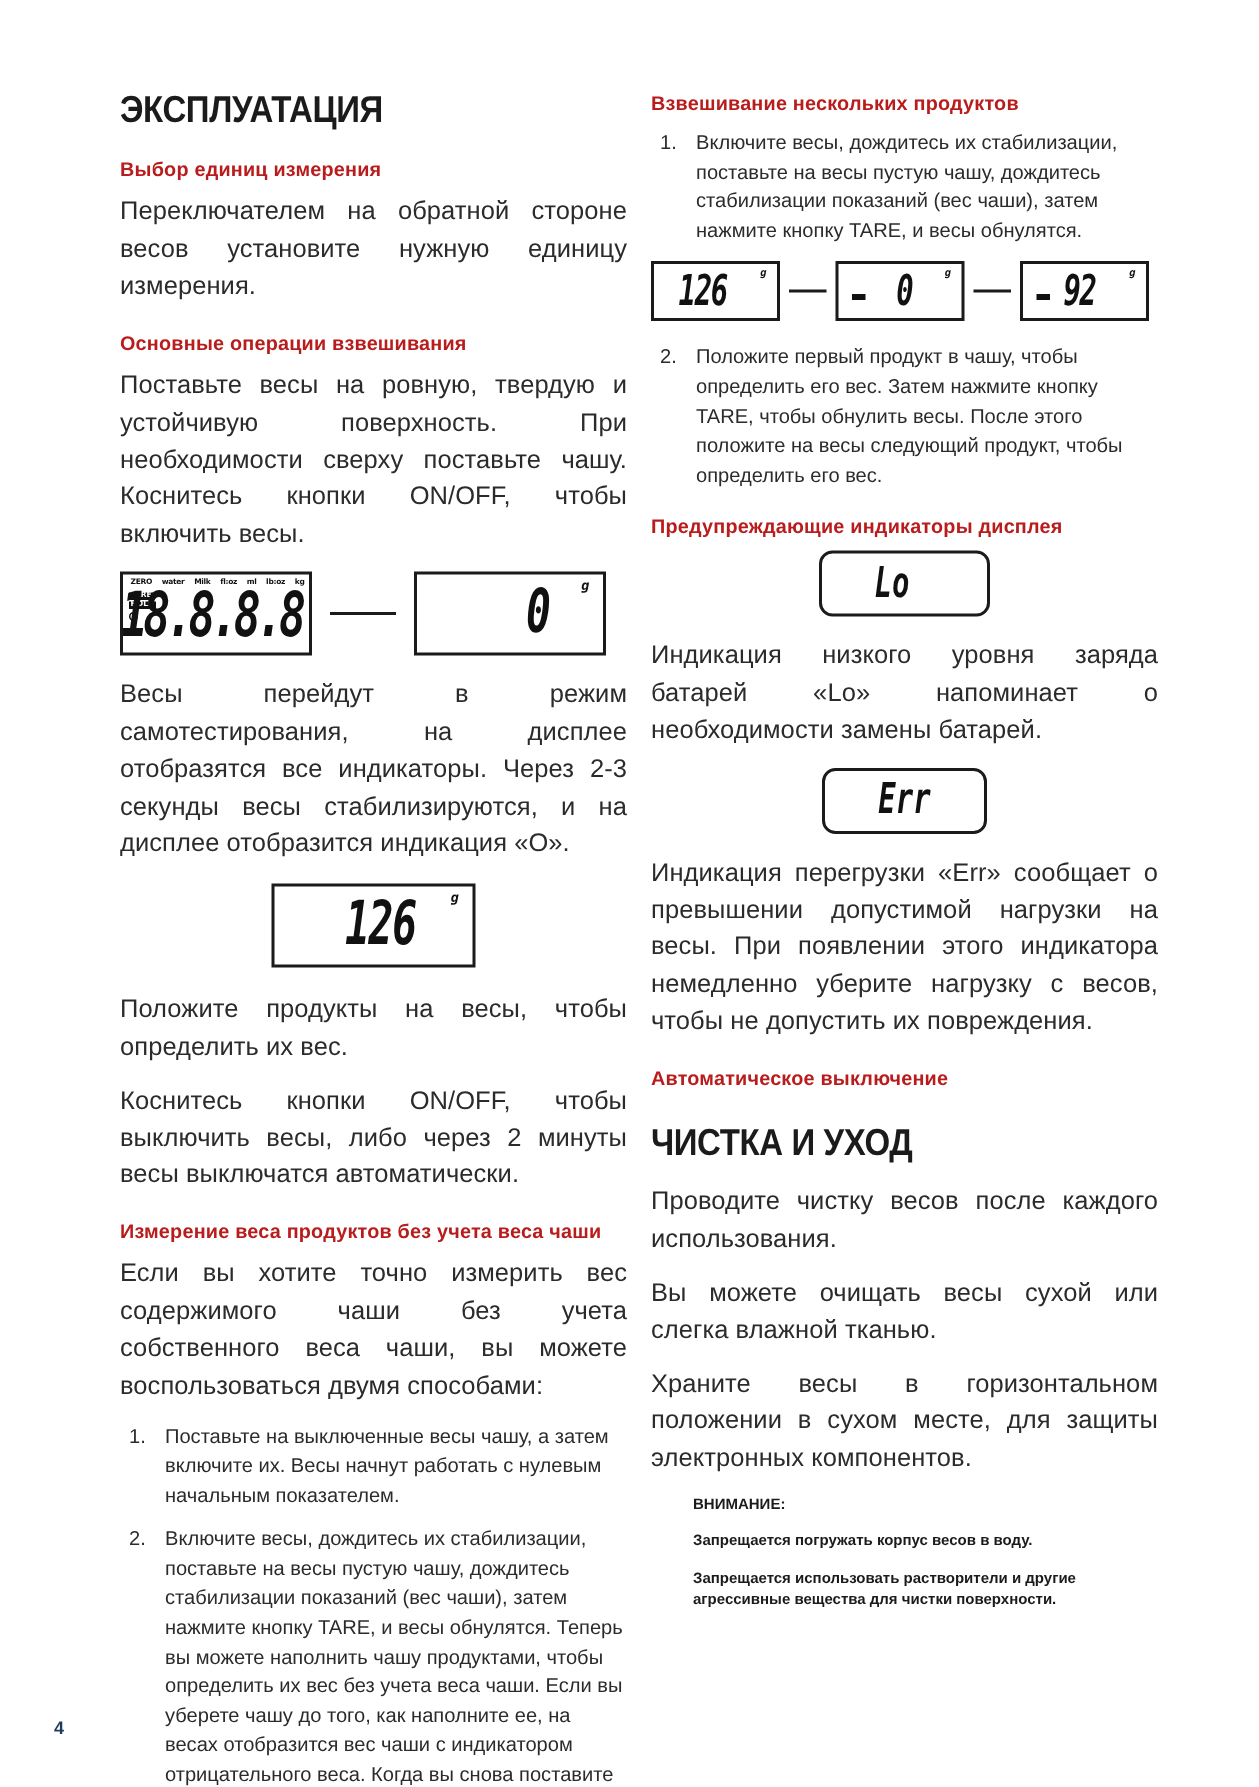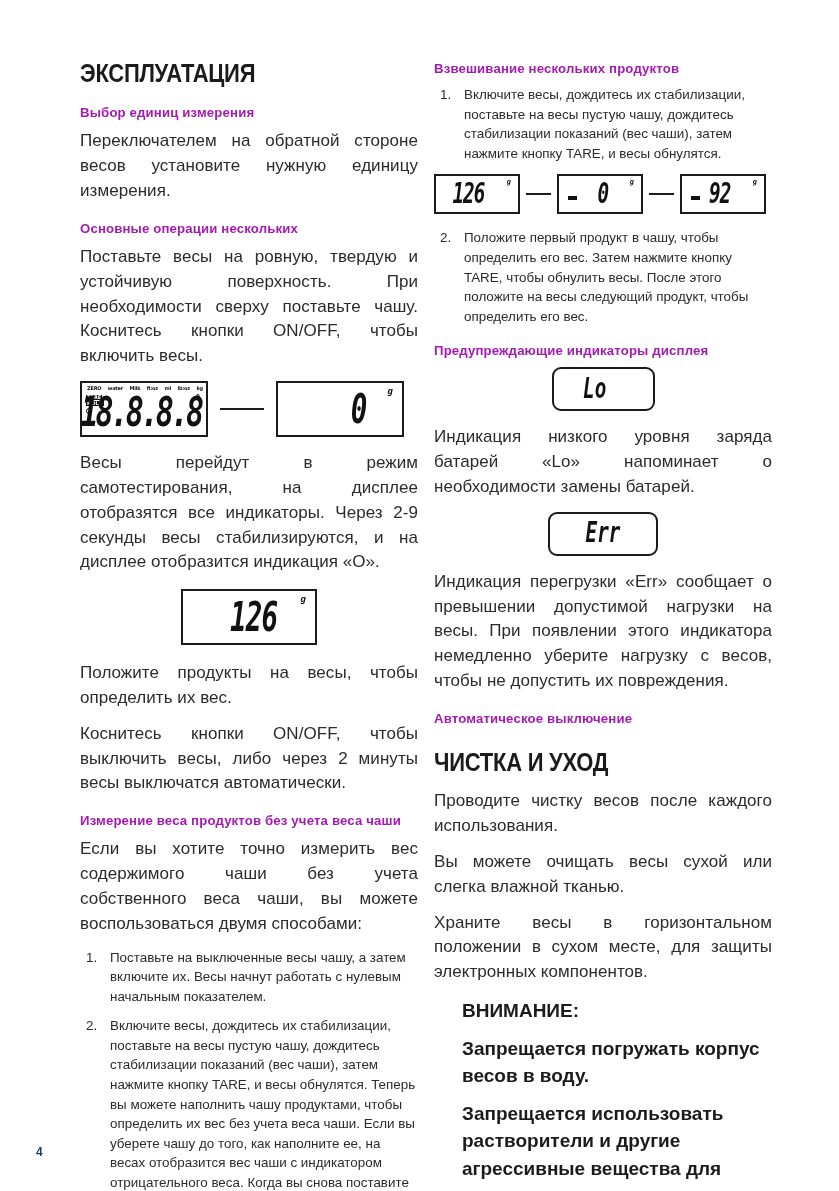--- a/index.html
+++ b/index.html
@@ -37,21 +37,21 @@
     color: #1b1b1b;
     transform: scaleX(0.88);
     transform-origin: left center;
   }
   h2.sub-title {
     font-size: 13.2px;
     font-weight: bold;
     margin: 16px 0 8px 0;
     line-height: 1.3;
     letter-spacing: 0.15px;
-    color: #a21caf;
+    color: #b91c1c;
   }
   h2.sub-title.first { margin-top: 0; }
 
   p.body {
     font-size: 17px;
     line-height: 1.46;
     margin: 0 0 11px 0;
     text-align: justify;
     letter-spacing: 0.05px;
     color: #2b2b2b;
@@ -77,21 +77,21 @@
     left: 6px;
     top: 0;
     font-size: 13.4px;
     color: #2b2b2b;
   }
 
   .warn-block {
     margin: 12px 0 0 28px;
   }
   .warn-block p {
-    font-size: 19px;
+    font-size: 10px;
     font-weight: bold;
     line-height: 1.45;
     margin: 0 0 10px 0;
     color: #1b1b1b;
     text-align: left;
   }
 
   
   .lcd-row {
     display: flex;
@@ -238,21 +238,21 @@
 
 <div class="page">
 
   <div class="col col-left">
 
     <h1 class="section-title">ЭКСПЛУАТАЦИЯ</h1>
 
     <h2 class="sub-title first">Выбор единиц измерения</h2>
     <p class="body">Переключателем на обратной стороне весов установите нужную единицу измерения.</p>
 
-    <h2 class="sub-title">Основные операции нескольких</h2>
+    <h2 class="sub-title">Основные операции взвешивания</h2>
     <p class="body">Поставьте весы на ровную, твердую и устойчивую поверхность. При необходимости сверху поставьте чашу. Коснитесь кнопки ON/OFF, чтобы включить весы.</p>
 
     <div class="lcd-row" style="margin-top:12px;">
       <div class="lcd-selftest">
         <div class="selftest-toplabels">
           <span>ZERO</span>
           <span>water</span>
           <span>Milk</span>
           <span>fl:oz</span>
           <span>ml</span>
@@ -269,21 +269,21 @@
       </div>
 
       <div class="connector" style="width:44px; margin:0 12px;"></div>
 
       <div class="lcd" style="width:128px; height:56px; padding-right:9px;">
         <span class="seg" style="font-size:30px;">0</span>
         <span class="unit-g">g</span>
       </div>
     </div>
 
-    <p class="body">Весы перейдут в режим самотестирования, на дисплее отобразятся все индикаторы. Через 2-9 секунды весы стабилизируются, и на дисплее отобразится индикация «О».</p>
+    <p class="body">Весы перейдут в режим самотестирования, на дисплее отобразятся все индикаторы. Через 2-3 секунды весы стабилизируются, и на дисплее отобразится индикация «О».</p>
 
     <div class="lcd-row center" style="margin:14px 0 16px 0;">
       <div class="lcd" style="width:136px; height:56px; padding-right:9px;">
         <span class="seg" style="font-size:30px;">126</span>
         <span class="unit-g">g</span>
       </div>
     </div>
 
     <p class="body">Положите продукты на весы, чтобы определить их вес.</p>
     <p class="body">Коснитесь кнопки ON/OFF, чтобы выключить весы, либо через 2 минуты весы выключатся автоматически.</p>
@@ -340,21 +340,21 @@
     <ol class="steps">
       <li>
         <span class="num">2.</span>
         <span>Положите первый продукт в чашу, чтобы определить его вес. Затем нажмите кнопку TARE, чтобы обнулить весы. После этого положите на весы следующий продукт, чтобы определить его вес.</span>
       </li>
     </ol>
 
     <h2 class="sub-title">Предупреждающие индикаторы дисплея</h2>
 
     <div class="lcd-row center" style="margin:8px 0 14px 0;">
-      <div class="lcd rounded" style="width:103px; height:44px; justify-content:center; padding-right:16px;">
+      <div class="lcd rounded" style="width:114px; height:44px; justify-content:center; padding-right:16px;">
         <span class="seg" style="font-size:21px; letter-spacing:0px;">Lo</span>
       </div>
     </div>
 
     <p class="body">Индикация низкого уровня заряда батарей «Lo» напоминает о необходимости замены батарей.</p>
 
     <div class="lcd-row center" style="margin:12px 0 14px 0;">
       <div class="lcd rounded" style="width:110px; height:44px; justify-content:center; padding-right:0;">
         <span class="seg" style="font-size:21px; letter-spacing:0px;">Err</span>
       </div>

